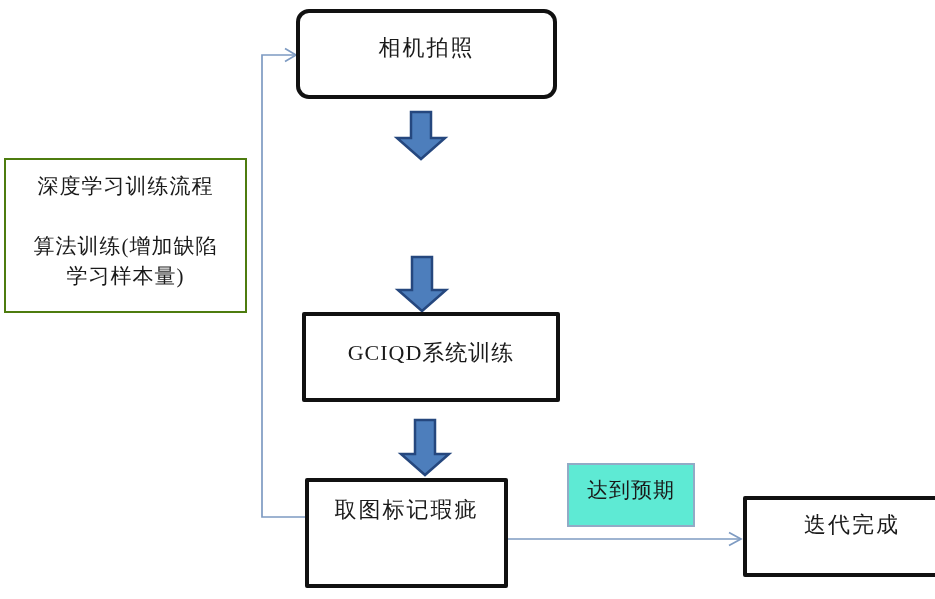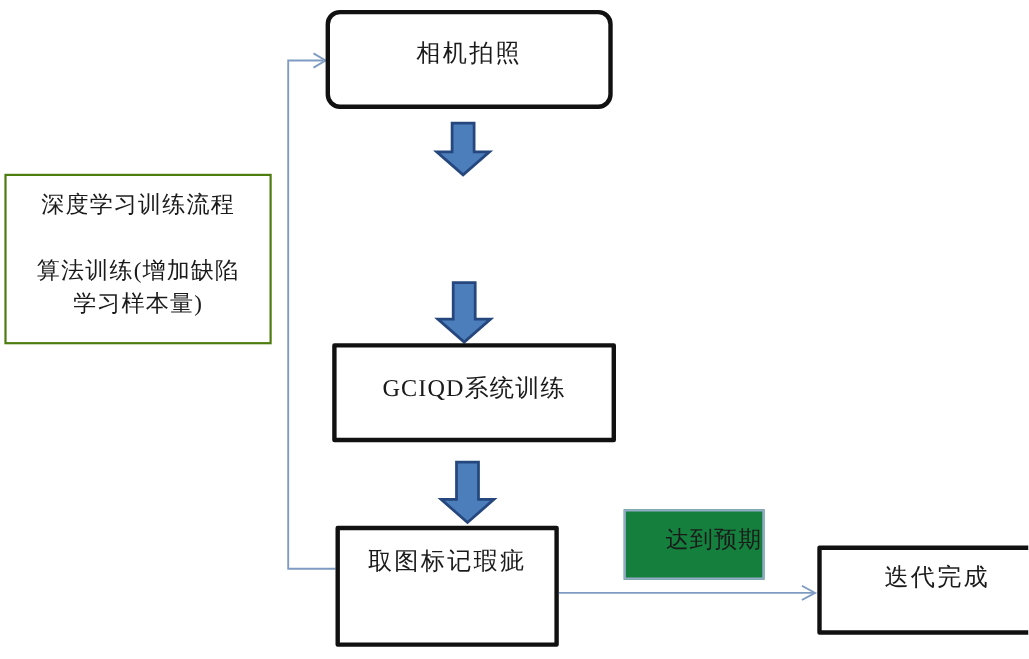--- a/index.html
+++ b/index.html
@@ -49,23 +49,23 @@
     line-height: 30px;
     padding-top: 11px;
     letter-spacing: 1px;
   }
   .side-note .gap { height: 30px; }
   .edge-label {
     position: absolute;
     left: 567px; top: 463px;
     width: 128px; height: 64px;
     box-sizing: border-box;
-    background: #15803d;
+    background: #5eead4;
     border: 2px solid #92abc6;
-    text-align: right;
+    text-align: center;
     font-size: 21px;
     padding-top: 11px;
     letter-spacing: 1px;
   }
 </style>
 </head>
 <body>
 
 <div id="canvas">
 

